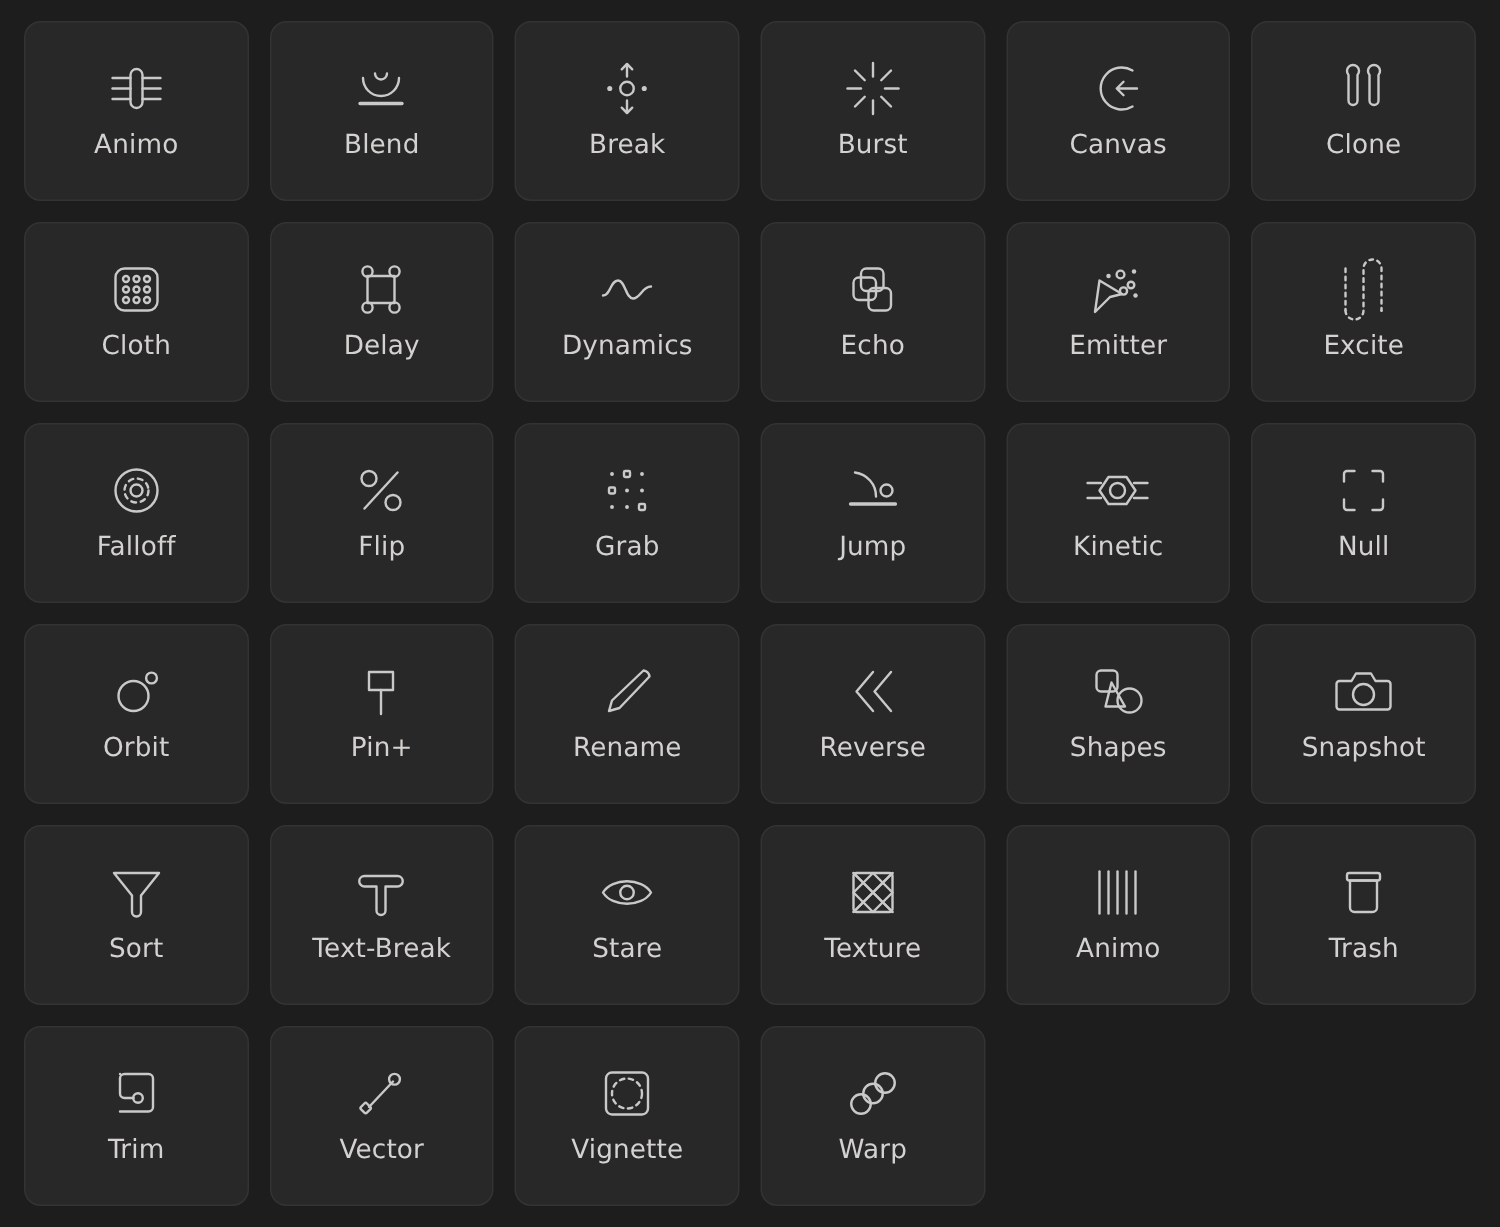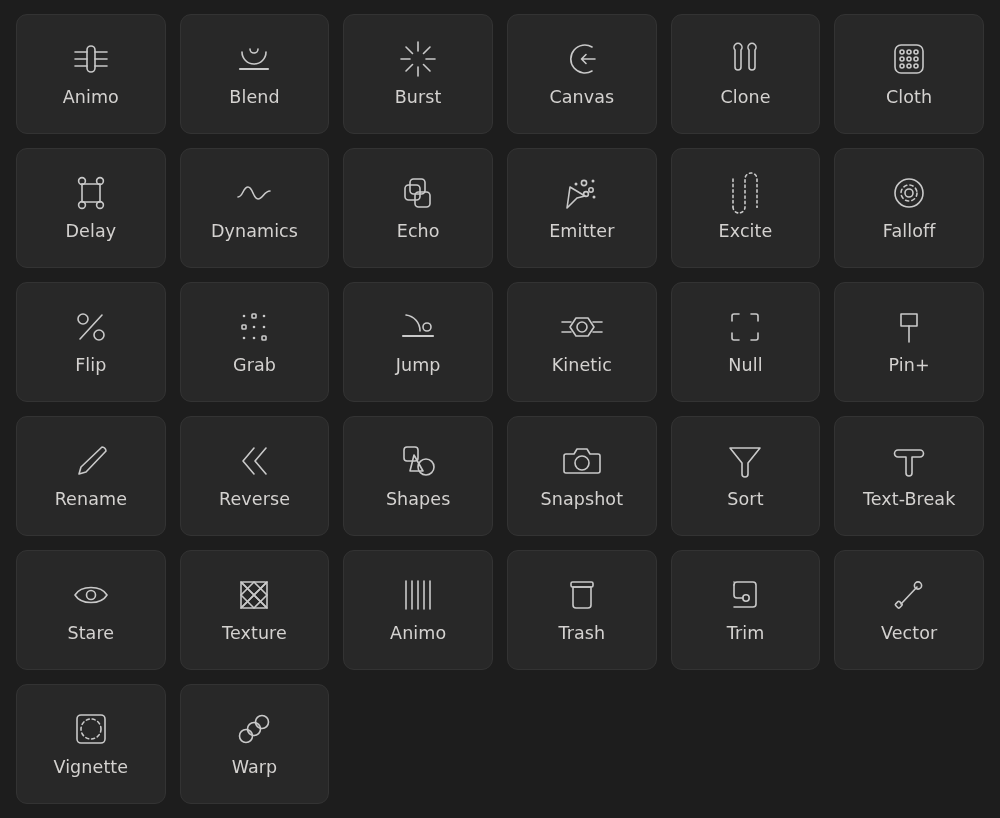--- a/index.html
+++ b/index.html
@@ -84,20 +84,32 @@
           <path d="M10 15 a12 12 0 0 0 24 0"></path>
           <path d="M18 12 a4 4 0 0 0 8 0"></path>
           <line x1="8" y1="32" x2="36" y2="32" stroke-width="2.2"></line>
         </svg>
       </span>
       <span class="lbl">Blend</span>
     </div>
     <div class="card">
       <span class="ic">
         <svg viewBox="0 0 44 44" xmlns="http://www.w3.org/2000/svg">
+          <circle cx="22" cy="22" r="4.5"></circle>
+          <path d="M22 14 V6 M18.5 9.2 L22 5.6 L25.5 9.2"></path>
+          <path d="M22 30 V38 M18.5 34.8 L22 38.4 L25.5 34.8"></path>
+          <circle cx="10.5" cy="22" r="1.7" class="fl"></circle>
+          <circle cx="33.5" cy="22" r="1.7" class="fl"></circle>
+        </svg>
+      </span>
+      <span class="lbl">Break</span>
+    </div>
+    <div class="card">
+      <span class="ic">
+        <svg viewBox="0 0 44 44" xmlns="http://www.w3.org/2000/svg">
           <line x1="22" y1="5" x2="22" y2="14"></line>
           <line x1="22" y1="30" x2="22" y2="39"></line>
           <line x1="5" y1="22" x2="14" y2="22"></line>
           <line x1="30" y1="22" x2="39" y2="22"></line>
           <line x1="10" y1="10" x2="16.5" y2="16.5"></line>
           <line x1="27.5" y1="27.5" x2="34" y2="34"></line>
           <line x1="34" y1="10" x2="27.5" y2="16.5"></line>
           <line x1="16.5" y1="27.5" x2="10" y2="34"></line>
         </svg>
       </span>
@@ -259,20 +271,29 @@
           <path d="M28 9 H33 a2 2 0 0 1 2 2 V16"></path>
           <path d="M35 28 V33 a2 2 0 0 1 -2 2 H28"></path>
           <path d="M16 35 H11 a2 2 0 0 1 -2 -2 V28"></path>
         </svg>
       </span>
       <span class="lbl">Null</span>
     </div>
     <div class="card">
       <span class="ic">
         <svg viewBox="0 0 44 44" xmlns="http://www.w3.org/2000/svg">
+          <circle cx="20" cy="25" r="10"></circle>
+          <circle cx="32" cy="13" r="3.6"></circle>
+        </svg>
+      </span>
+      <span class="lbl">Orbit</span>
+    </div>
+    <div class="card">
+      <span class="ic">
+        <svg viewBox="0 0 44 44" xmlns="http://www.w3.org/2000/svg">
           <rect x="14" y="9" width="16" height="12"></rect>
           <line x1="22" y1="21" x2="22" y2="37"></line>
         </svg>
       </span>
       <span class="lbl">Pin+</span>
     </div>
     <div class="card">
       <span class="ic">
         <svg viewBox="0 0 44 44" xmlns="http://www.w3.org/2000/svg">
           <path d="M33 8 a4.5 4.5 0 0 1 4 4 L17 33 L10 35 L12 28 Z"></path>

